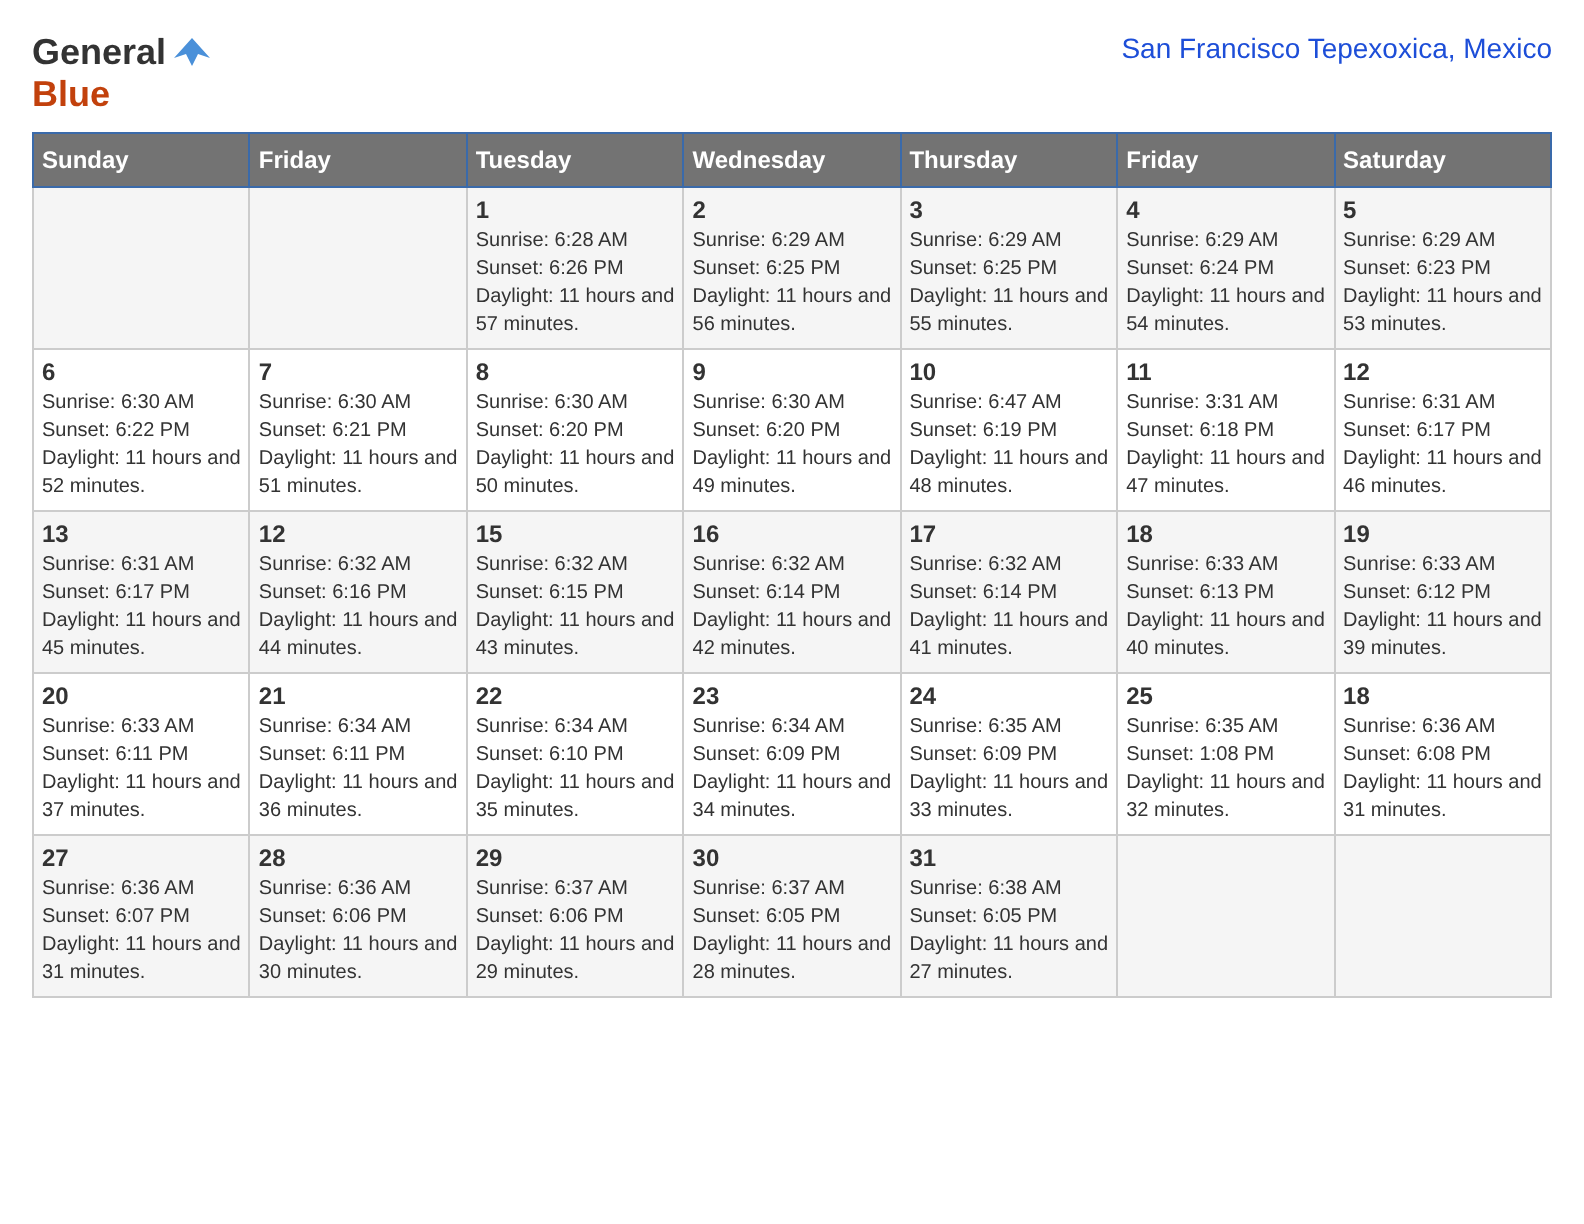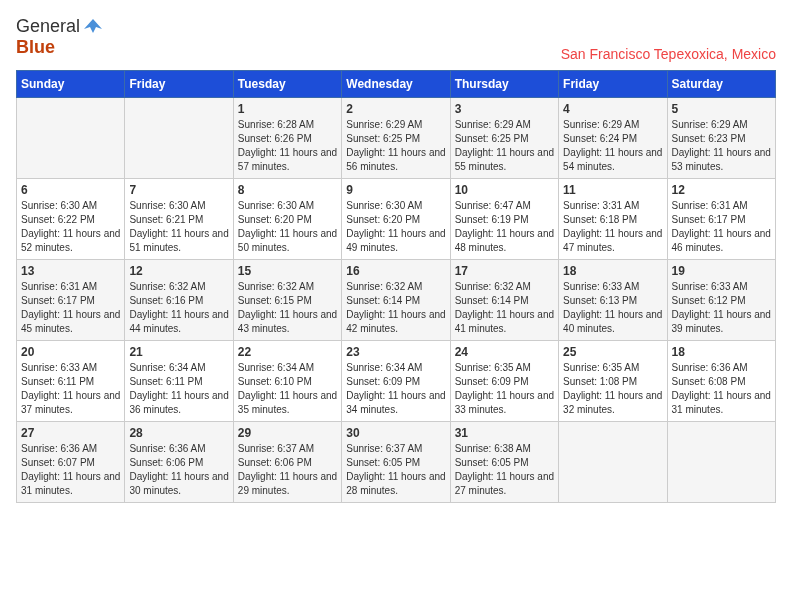--- a/index.html
+++ b/index.html
@@ -28,30 +28,29 @@
     .title-area {
       text-align: right;
     }
     .month-title {
       font-size: 32px;
       font-weight: bold;
       color: #333;
     }
     .subtitle {
       font-size: 14px;
-      color: #ef4444;
-      margin-top: 30px;
+      color: #1d4ed8;
     }
     table {
       width: 100%;
       border-collapse: collapse;
       font-size: 11px;
     }
     thead tr th {
-      background-color: #1d4ed8;
+      background-color: #737373;
       color: #fff;
       padding: 6px 4px;
       text-align: left;
       font-size: 12px;
       font-weight: bold;
       border: 1px solid #3a6aaa;
     }
     tbody tr td {
       border: 1px solid #ccc;
       vertical-align: top;
@@ -81,21 +80,21 @@
     .empty-cell {
       background-color: #f5f5f5;
     }
   </style>
 </head>
 <body>
 
 <div class="header">
   <div class="logo">
     <div class="logo-line">
-      <span style="font-size:18px;font-weight:normal;color:#333;">General</span>
+      <span style="font-size:18px;font-weight:bold;color:#333;">General</span>
       <svg width="22" height="22" viewBox="0 0 22 22" style="margin-left:2px;margin-top:-2px;">
         <polygon points="11,4 20,14 14,12 11,18 8,12 2,14" fill="#4a90d9"></polygon>
       </svg>
     </div>
     <div>
       <span style="font-size:18px;font-weight:bold;color:#c2410c;">Blue</span>
     </div>
   </div>
   <div class="title-area">
     <div class="subtitle">San Francisco Tepexoxica, Mexico</div>

